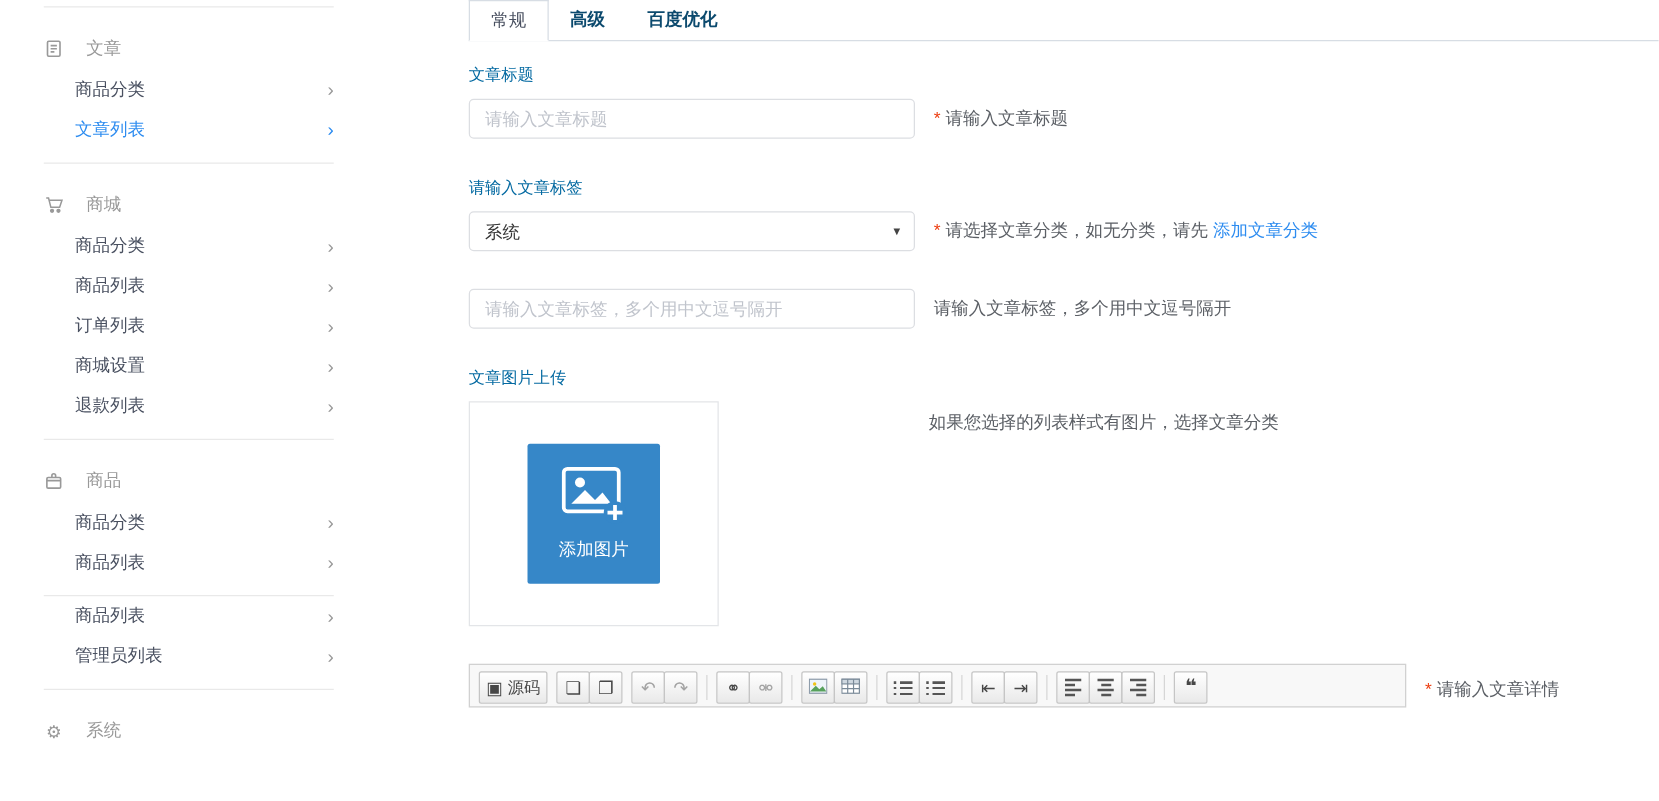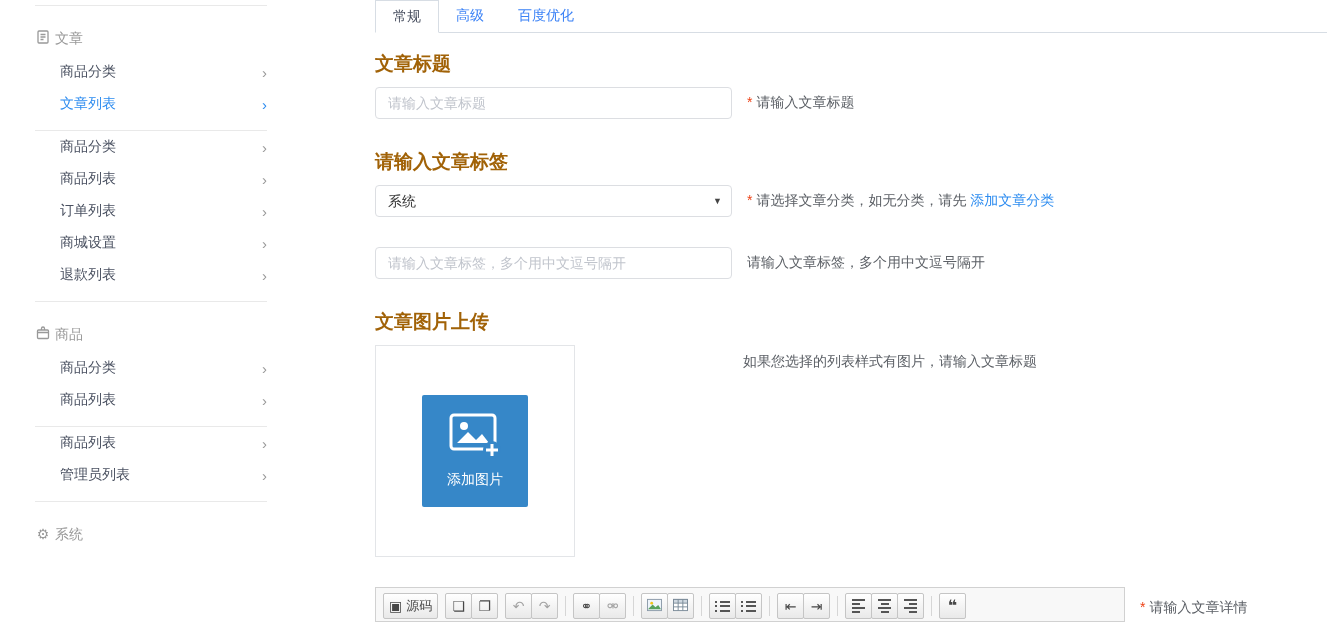--- a/index.html
+++ b/index.html
@@ -5,51 +5,51 @@
   html,body{margin:0;padding:0;width:1327px;height:641px;overflow:hidden;background:#fff;
     font-family:"Liberation Sans","DejaVu Sans",sans-serif;color:#333;}
   .app{display:flex;height:100%;}
 
   
   aside{flex:0 0 300px;width:300px;box-sizing:border-box;padding-left:35px;font-size:14px;}
   .side-inner{width:232px;}
   .top-divider,.divider{border-top:1px solid #e9e9e9;}
   .top-divider{margin-top:5px;}
   .divider{margin-top:10px;}
-  .sec-title{display:flex;gap:4px;color:#999;padding:24px 0 8px;cursor:pointer;}
+  .sec-title{display:flex;align-items:center;gap:18px;color:#999;padding:24px 0 8px;cursor:pointer;}
   .sec-title .sicon{width:16px;display:inline-flex;justify-content:center;color:#999;font-size:14px;}
   .sub{display:flex;align-items:center;justify-content:space-between;height:32px;padding-left:25px;
        color:#495060;cursor:pointer;}
   .sub .chev{color:#999;font-size:15px;}
   .sub.active,.sub.active .chev{color:#2d8cf0;}
 
   
   main{flex:1;box-sizing:border-box;padding-left:75px;}
   .tabbar{display:flex;align-items:stretch;height:33px;border-bottom:1px solid #d7dde4;box-sizing:border-box;}
   .tab{display:flex;align-items:center;padding:0 17px;font-size:14px;cursor:pointer;}
   .tab.active{background:#fff;border:1px solid #d7dde4;border-bottom:1px solid #fff;margin-bottom:-1px;color:#495060;}
-  .tab.inactive{color:#3b82f6;}
+  .tab.inactive{color:#0c4a6e;font-weight:bold;}
 
   .content{padding-top:18px;}
   .frow{margin-bottom:30px;}
-  .flabel{font-size:19px;font-weight:bold;color:#a16207;margin-bottom:10px;}
+  .flabel{font-size:13px;font-weight:normal;color:#0369a1;margin-bottom:10px;}
   .control-line{display:flex;align-items:center;}
   .control-line.top{align-items:flex-start;}
   input.text{width:357px;height:32px;box-sizing:border-box;border:1px solid #dcdee2;border-radius:4px;
     padding:0 12px;font-size:14px;color:#515a6e;outline:none;background:#fff;}
   input.text::placeholder{color:#c0c4cc;}
   .select-wrap{position:relative;width:357px;height:32px;}
   .select-wrap select{appearance:none;-webkit-appearance:none;width:100%;height:100%;border:1px solid #dcdee2;
     border-radius:4px;padding:0 12px;font-size:14px;color:#333;background:#fff;outline:none;}
   .select-caret{position:absolute;right:10px;top:50%;transform:translateY(-50%);font-size:9px;color:#444;pointer-events:none;}
   .hint{margin-left:15px;font-size:14px;color:#5c6066;white-space:nowrap;}
   .hint a{color:#2d8cf0;text-decoration:none;cursor:pointer;}
   .req{color:#ed4014;margin-right:4px;}
 
-  .upload-box{width:200px;height:212px;box-sizing:border-box;border:1px solid #e3e5e8;
+  .upload-box{width:200px;height:180px;box-sizing:border-box;border:1px solid #e3e5e8;
     display:flex;align-items:center;justify-content:center;background:#fff;}
   .upload-btn{width:106px;height:112px;background:#3687c8;border:none;border-radius:2px;cursor:pointer;
     display:flex;flex-direction:column;align-items:center;justify-content:center;gap:9px;color:#fff;font-size:14px;
     font-family:inherit;}
   .hint-image{margin-left:168px;padding-top:8px;}
   .hint-detail{margin-left:15px;padding-top:12px;}
 
   
   .editor{width:750px;box-sizing:border-box;border:1px solid #d1d1d1;background:#f8f8f8;}
   .tb-row{display:flex;align-items:center;padding:5px 7px 2px;}
@@ -92,20 +92,30 @@
       <div class="sub">
         <span>商品分类</span>
         <span class="chev">›</span>
       </div>
       <div class="sub active">
         <span>文章列表</span>
         <span class="chev">›</span>
       </div>
       <div class="divider"></div>
 
+      <div class="sec-title">
+        <span class="sicon">
+          <svg width="15" height="14" viewBox="0 0 16 15" fill="none" stroke="#999" stroke-width="1.3">
+              <path d="M1 1.5h2l2 8h7.5l2-6H4"></path>
+              <circle cx="6" cy="12.5" r="1.2" fill="#999"></circle>
+              <circle cx="11.5" cy="12.5" r="1.2" fill="#999"></circle>
+            </svg>
+        </span>
+        <span>商城</span>
+      </div>
       <div class="sub">
         <span>商品分类</span>
         <span class="chev">›</span>
       </div>
       <div class="sub">
         <span>商品列表</span>
         <span class="chev">›</span>
       </div>
       <div class="sub">
         <span>订单列表</span>
@@ -220,21 +230,21 @@
                   <circle cx="15" cy="13" r="4" fill="#fff"></circle>
                   <path d="M8 30 L19 19 L27 27 L33 21 L40 30 Z" fill="#fff"></path>
                   <circle cx="43" cy="37" r="9" fill="#3687c8"></circle>
                   <path d="M43 31 v12 M37 37 h12" stroke="#fff" stroke-width="3"></path>
                 </svg>
               </span>
               <span>添加图片</span>
             </button>
           </div>
           <span class="hint hint-image">
-            <span>如果您选择的列表样式有图片，请输入文章标题</span>
+            <span>如果您选择的列表样式有图片，选择文章分类</span>
           </span>
         </div>
       </div>
 
       <div class="frow">
         <div class="control-line top">
           <div class="editor">
 
             <div class="tb-row">
               <span class="tb-group">

